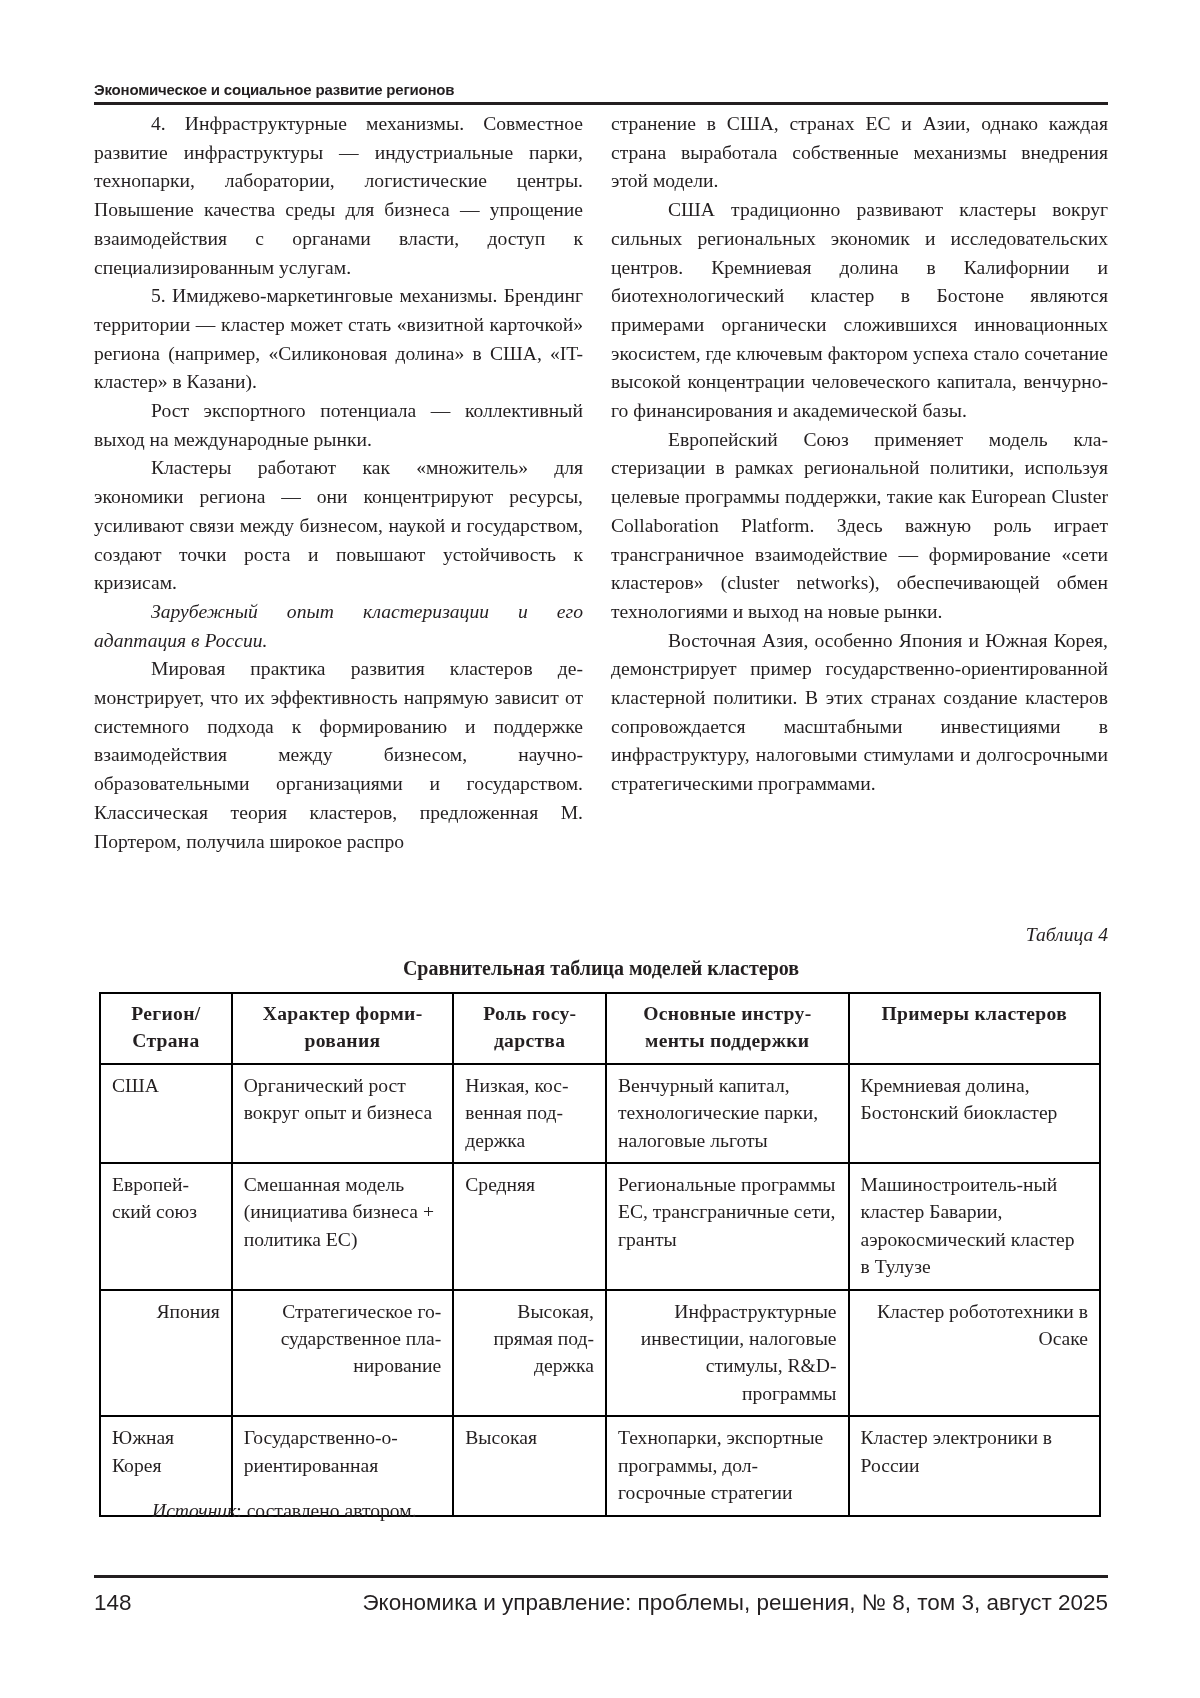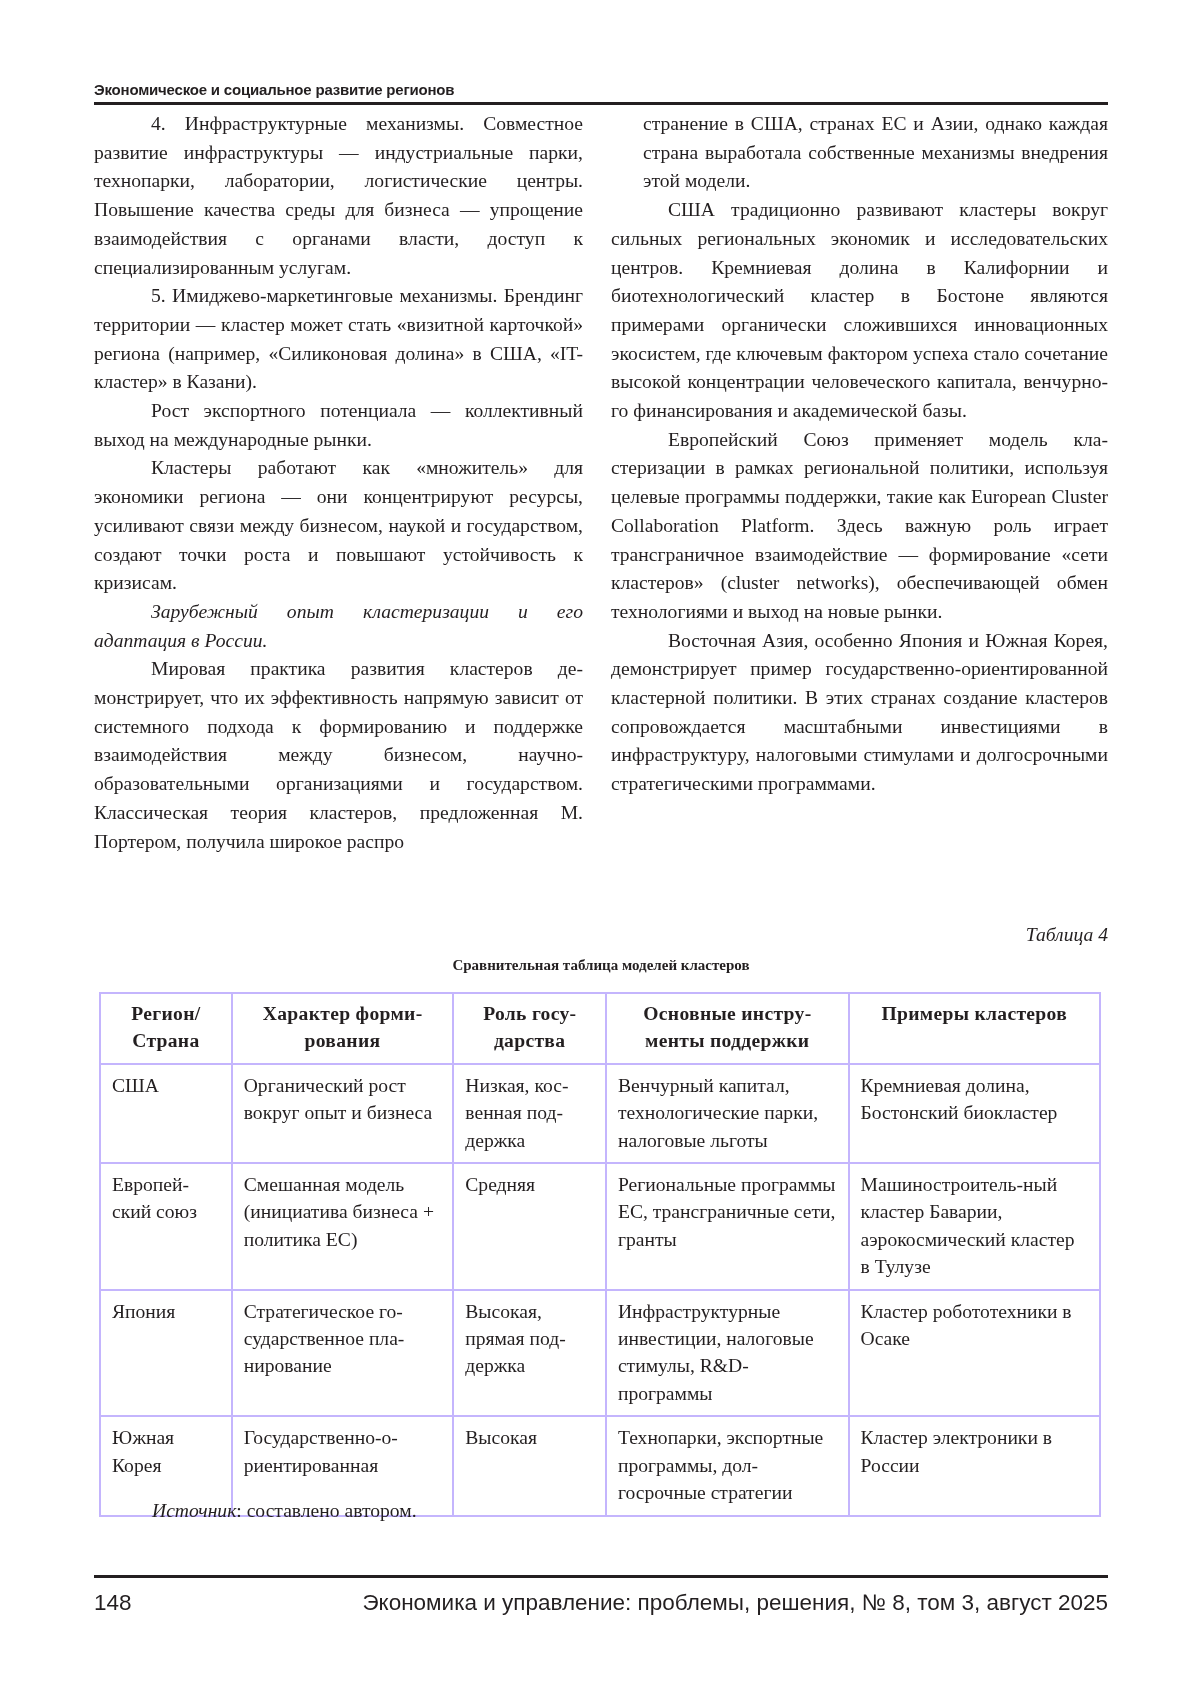--- a/index.html
+++ b/index.html
@@ -10,40 +10,40 @@
   .running-head {
     position: absolute; left: 94px; top: 81px; width: 1014px;
     font-size: 15px; font-weight: bold; letter-spacing: -0.2px;
   }
   .rule-top { position: absolute; left: 94px; top: 102px; width: 1014px; height: 3px; background: #231f20; }
 
   .col { position: absolute; top: 110px; width: 489px; font-size: 19.6px; line-height: 28.7px; text-align: justify; hyphens: manual; }
   .col.left { left: 94px; }
   .col.right { left: 611px; width: 497px; }
   .col p { margin: 0; text-indent: 57px; }
-  .col p.noindent { text-indent: 0; margin-left: 32px; }
+  .col p.noindent { text-indent: 0; }
   .col p.italic { font-style: italic; }
 
   .table-label { position: absolute; right: 92px; top: 924px; font-size: 19.6px; font-style: italic; }
-  .table-title { position: absolute; left: 94px; top: 957px; width: 1014px; text-align: center; font-size: 15px; font-weight: bold; }
+  .table-title { position: absolute; left: 94px; top: 957px; width: 1014px; text-align: center; font-size: 20px; font-weight: bold; }
 
   table.tbl {
     position: absolute; left: 99px; top: 992px; width: 1002px;
     border-collapse: collapse; font-size: 19.6px; line-height: 27.4px;
   }
-  table.tbl th, table.tbl td { border: 2px solid #c4b5fd; vertical-align: top; padding: 7px 11px 8px 11px; text-align: left; }
+  table.tbl th, table.tbl td { border: 2px solid #000000; vertical-align: top; padding: 7px 11px 8px 11px; text-align: left; }
   table.tbl th { font-weight: bold; text-align: center; padding-top: 6px; padding-bottom: 8px; letter-spacing: 0.3px; }
   table.tbl col.c1 { width: 132px; }
   table.tbl col.c2 { width: 222px; }
   table.tbl col.c3 { width: 153px; }
   table.tbl col.c4 { width: 243px; }
   table.tbl col.c5 { width: 252px; }
   table.tbl tr.r-usa td { height: 79px; }
   table.tbl tr.r-eu td { height: 106px; }
-  table.tbl tr.r-jp td { height: 106px; }
+  table.tbl tr.r-jp td { height: 106px; text-align: right; }
   table.tbl tr.r-kr td { height: 79px; }
 
   .source { position: absolute; left: 152px; top: 1500px; font-size: 19.6px; }
   .source .it { font-style: italic; margin-top: 20px; }
 
   .rule-bottom { position: absolute; left: 94px; top: 1575px; width: 1014px; height: 3px; background: #231f20; }
   .footer { position: absolute; left: 94px; top: 1590px; width: 1014px; font-size: 22.5px; display: flex; justify-content: space-between; }
 </style>
 </head>
 <body>

